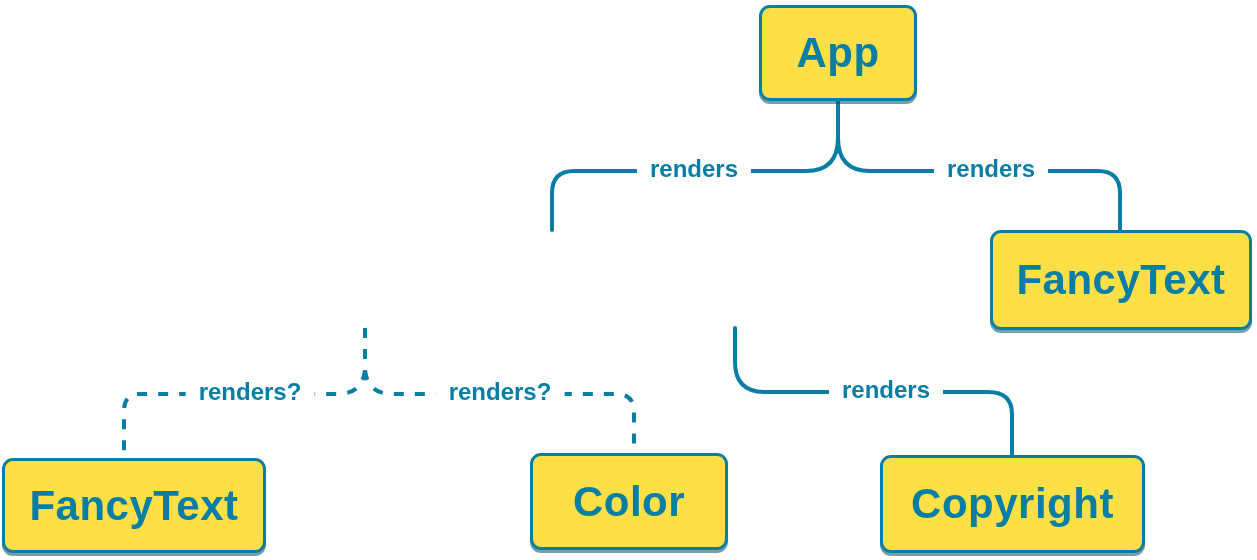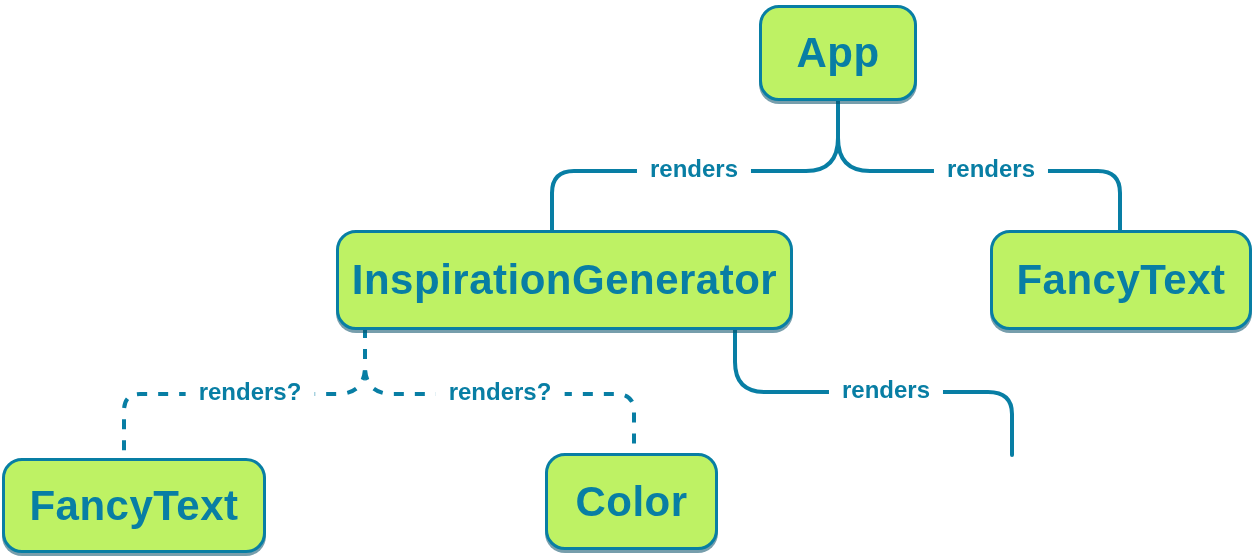--- a/index.html
+++ b/index.html
@@ -22,23 +22,23 @@
     stroke-width:4;
     stroke-linecap:round;
   }
   .edges path.dashed{
     stroke-dasharray:10 11;
     stroke-linecap:butt;
   }
   .node{
     position:absolute;
     box-sizing:border-box;
-    background:#bef264;
+    background:#fde047;
     border:3px solid var(--accent);
-    border-radius:20px;
+    border-radius:11px;
     box-shadow:0 3px 0 var(--shadow);
     display:flex;align-items:center;justify-content:center;
     color:var(--accent);
     font-size:42px;
     font-weight:700;
     letter-spacing:0.5px;
     white-space:nowrap;
   }
   .edge-label{
     position:absolute;
@@ -70,21 +70,21 @@
   </svg>
 
   <span class="edge-label" style="left:694px;top:169px">renders</span>
   <span class="edge-label" style="left:991px;top:169px">renders</span>
   <span class="edge-label" style="left:250px;top:392px">renders?</span>
   <span class="edge-label" style="left:500px;top:392px">renders?</span>
   <span class="edge-label" style="left:886px;top:390px">renders</span>
 
   <div class="node" style="left:759px;top:5px;width:158px;height:96px">App</div>
 
-  <div class="node" style="left:336px;top:230px;width:457px;height:100px">InspirationGenerator</div>
 
   <div class="node" style="left:990px;top:230px;width:262px;height:100px">FancyText</div>
 
   <div class="node" style="left:2px;top:458px;width:264px;height:95px">FancyText</div>
 
-  <div class="node" style="left:545px;top:453px;width:173px;height:97px">Color</div>
+  <div class="node" style="left:530px;top:453px;width:198px;height:97px">Color</div>
 
+  <div class="node" style="left:880px;top:455px;width:265px;height:98px">Copyright</div>
 </div>
 
 </body></html>

